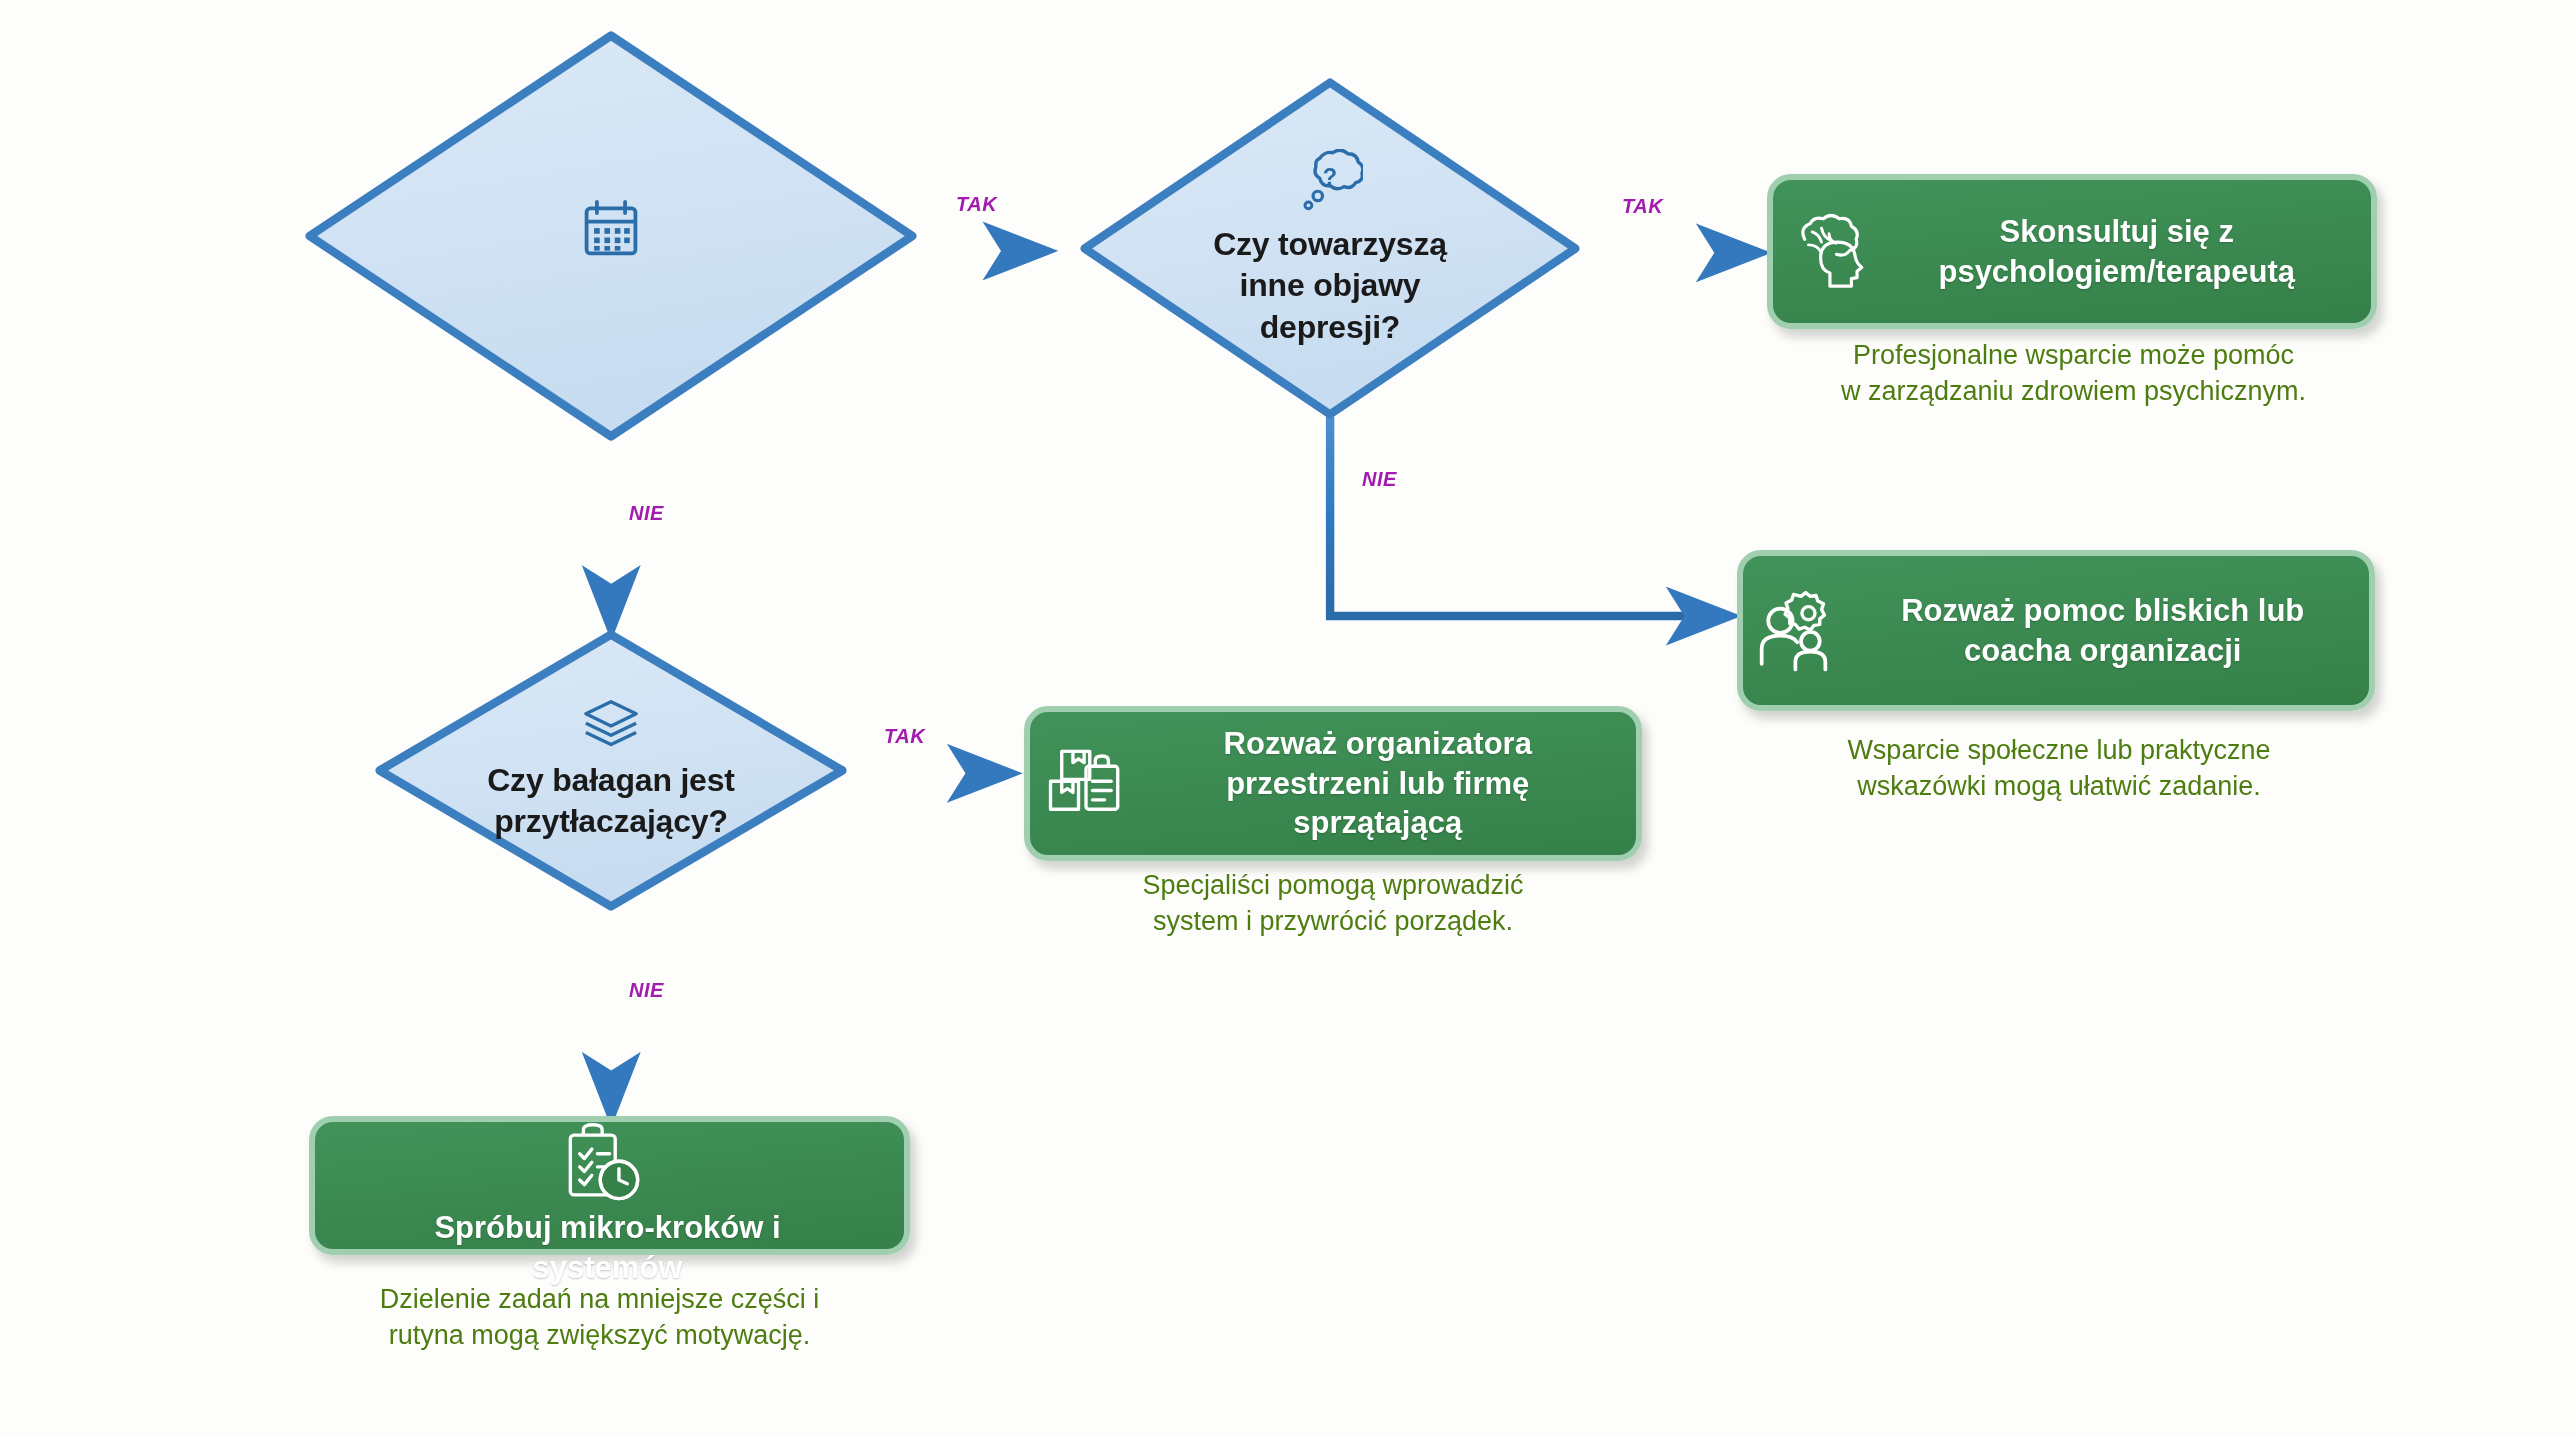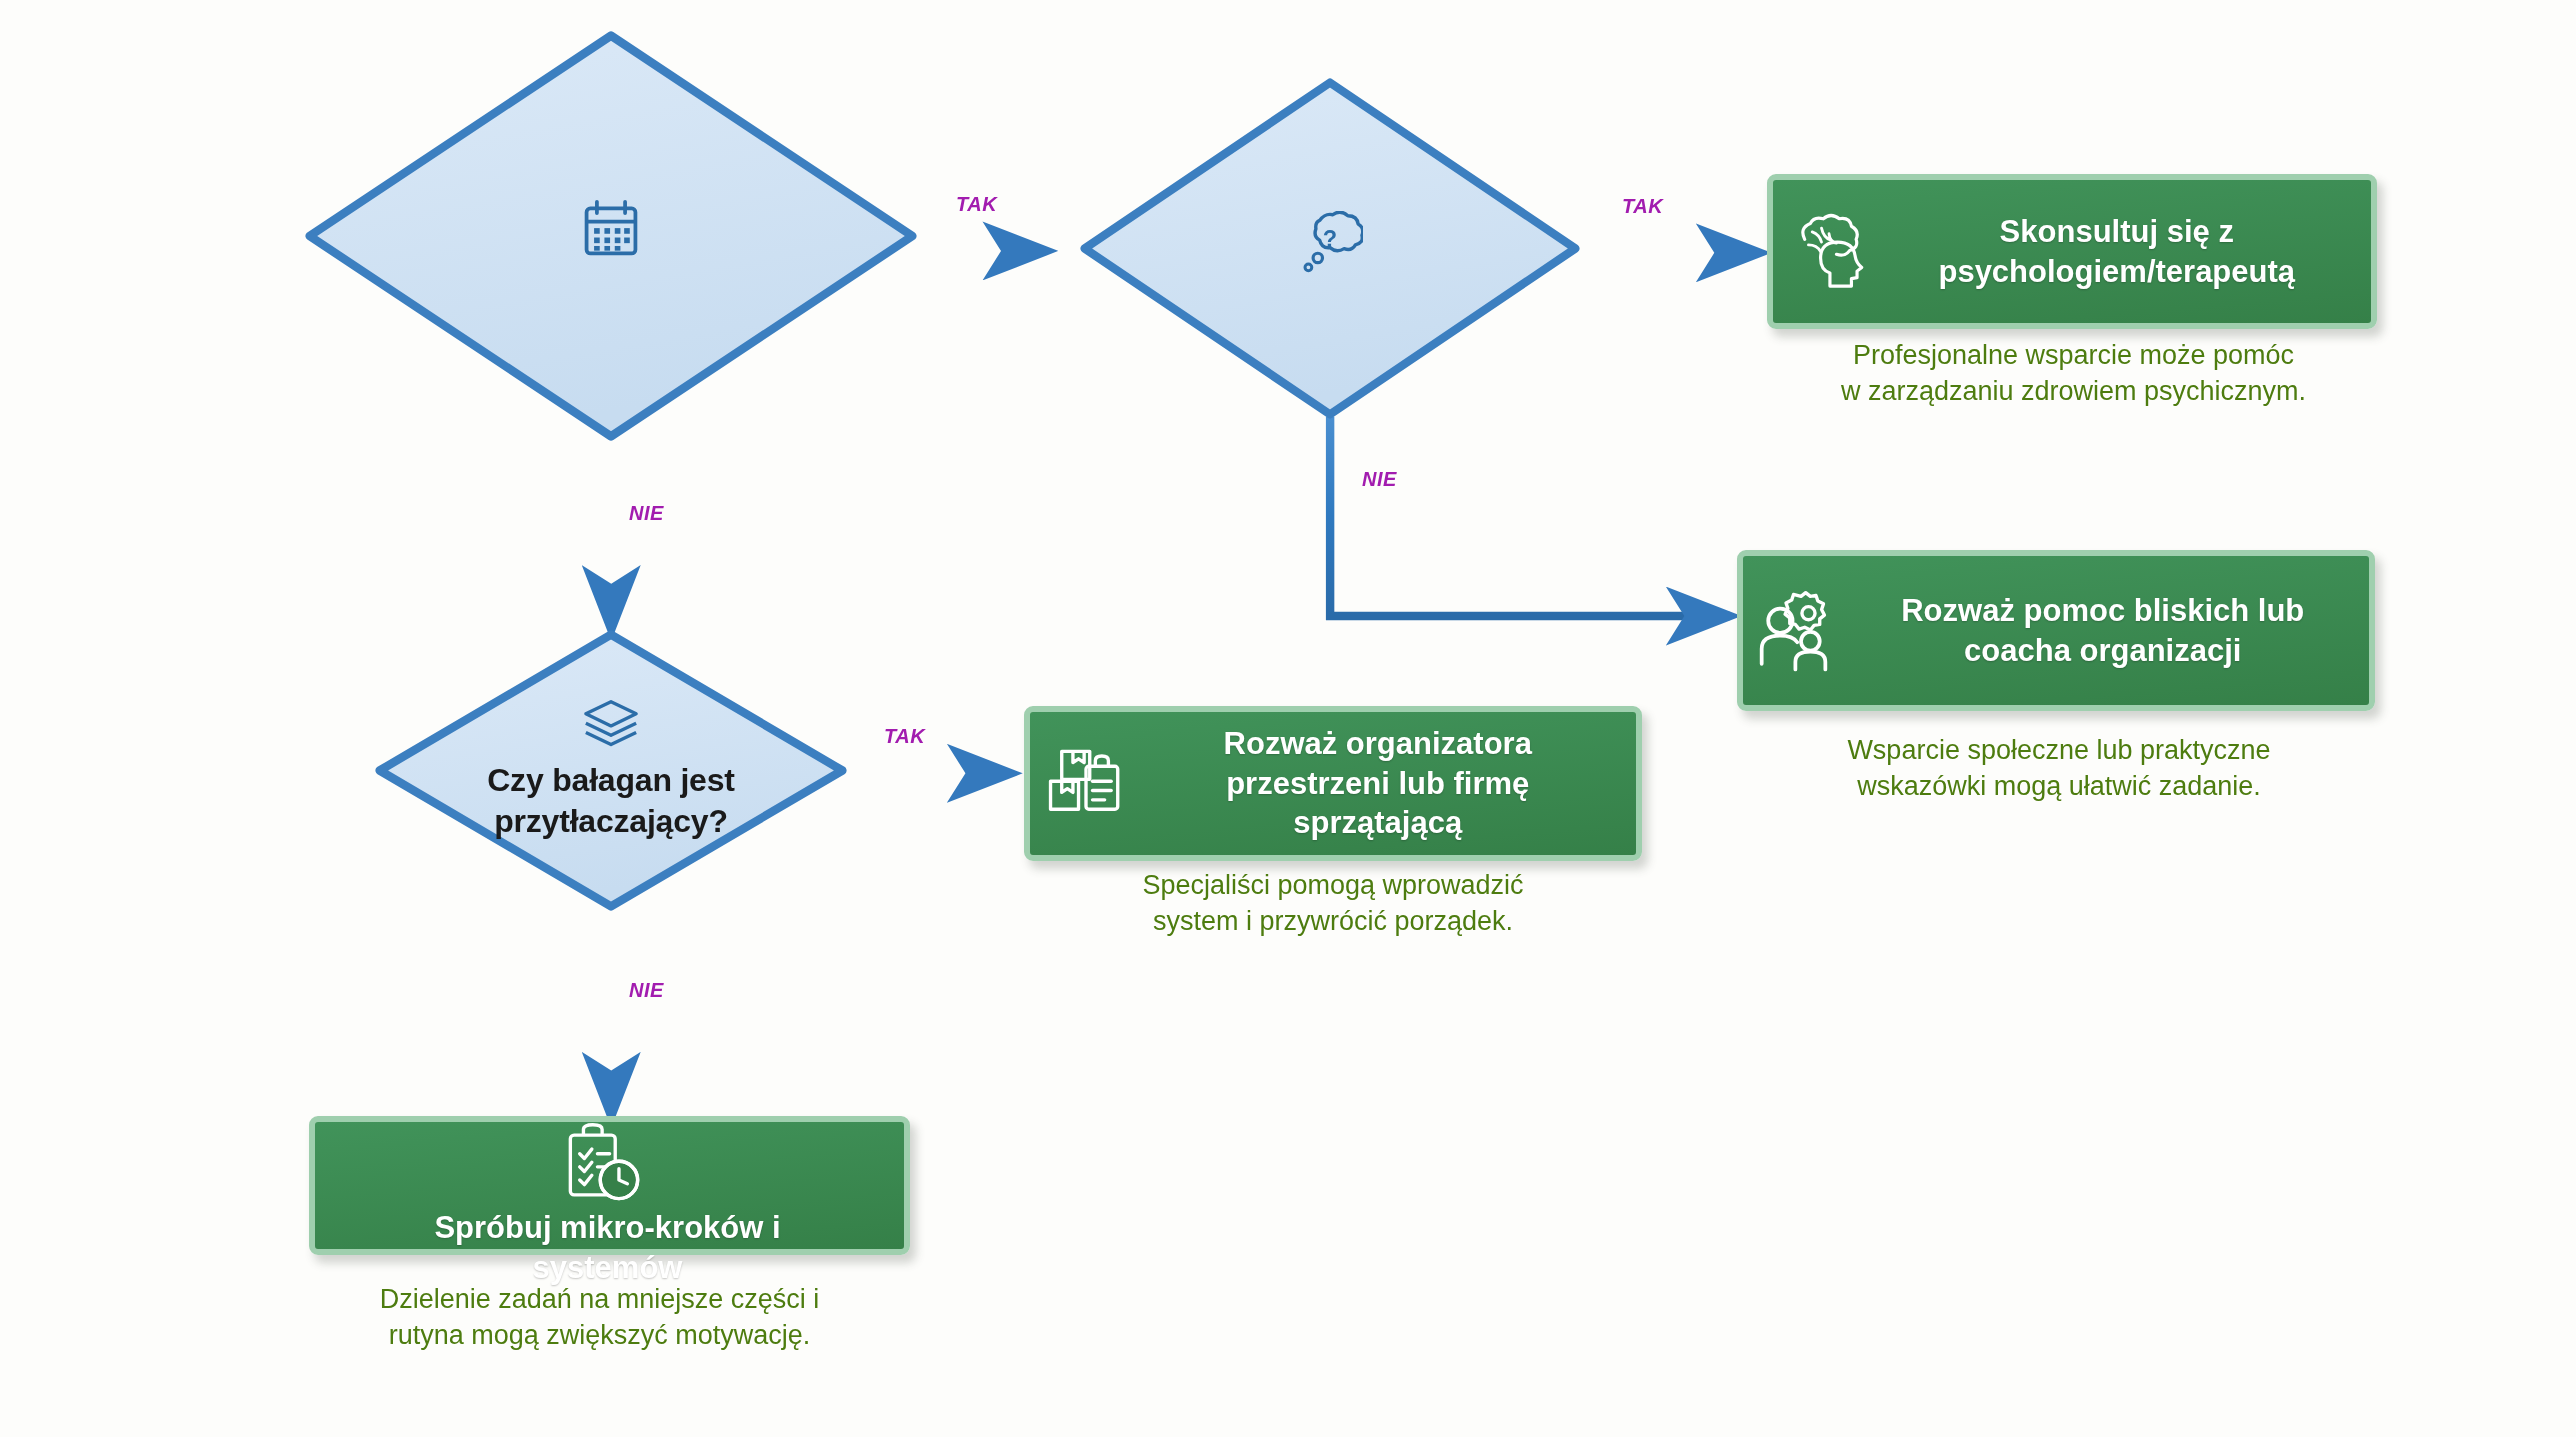--- a/index.html
+++ b/index.html
@@ -58,21 +58,21 @@
     letter-spacing: -0.2px;
     white-space: pre-line;
   }
 
   
   .gbox {
     position: absolute;
     box-sizing: border-box;
     background: linear-gradient(175deg, #41935a 0%, #358048 100%);
     border: 6.6px solid #9fcfae;
-    border-radius: 9px;
+    border-radius: 24px;
     box-shadow: 5.6px 7.5px 9.4px rgba(60,70,60,0.22);
     display: flex;
     align-items: center;
     padding: 0 17px 0 13px;
   }
   .gbox .gicon {
     flex: 0 0 auto;
     margin-right: 7.5px;
   }
   .gbox .glabel {
@@ -200,20 +200,23 @@
       <polygon points="268,6 530,183 268,360 6,183" fill="url(#dgrad2)" stroke="#3c7fc0" stroke-width="9" stroke-linejoin="round"></polygon>
     </svg>
     <div class="dinner" style="width:72%;">
       <svg class="dicon" width="66" height="62" viewBox="0 0 70 66">
         <path d="M24 10 q6-8 14-6 q8-6 16 1 q10 0 11 9 q7 4 4 12 q2 8-7 10
                  q-4 7-12 4 q-8 5-15-1 q-9 1-11-8 q-7-4-4-12 q-1-7 4-9 Z" fill="none" stroke="#2b6da8" stroke-width="3.6" stroke-linejoin="round"></path>
         <text x="35" y="38" font-family="Liberation Sans, sans-serif" font-size="25" font-weight="bold" fill="#2b6da8" text-anchor="middle">?</text>
         <circle cx="22" cy="50" r="5" fill="none" stroke="#2b6da8" stroke-width="3.4"></circle>
         <circle cx="12" cy="60" r="3.6" fill="none" stroke="#2b6da8" stroke-width="3.2"></circle>
       </svg>
+      <div class="dlabel">Czy towarzyszą
+inne objawy
+depresji?</div>
     </div>
   </div>
 
   <div class="diamond" style="left:374px; top:629px; width:474px; height:283px;">
     <svg class="dshape" viewBox="0 0 506 302" preserveAspectRatio="none">
       <defs>
         <linearGradient id="dgrad3" x1="0" y1="0" x2="0.25" y2="1">
           <stop offset="0%" stop-color="#dbe9f7"></stop>
           <stop offset="100%" stop-color="#c7dcf0"></stop>
         </linearGradient>

